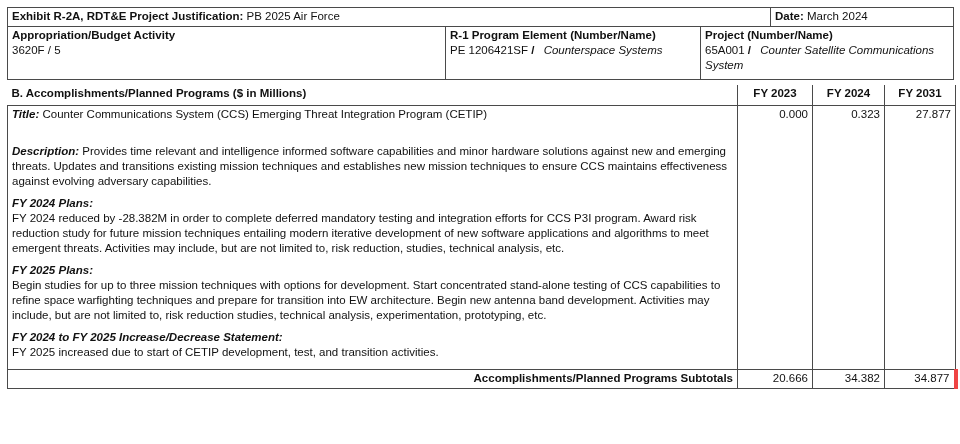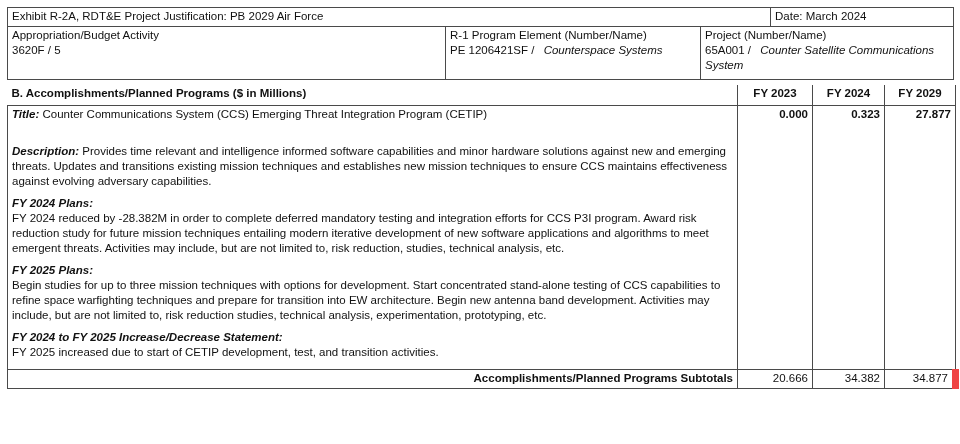--- a/index.html
+++ b/index.html
@@ -25,21 +25,21 @@
 
   
   .header-table {
     width: 946px;
     margin: 7px 7px 0 7px;
   }
   .header-table td {
     border: 1px solid #4a4a4a;
     padding: 1px 4px 2px 4px;
   }
-  .bold { font-weight: normal; }
+  .bold { font-weight: bold; }
   .ital { font-style: italic; padding-left: 6px; }
   .boldital { font-weight: bold; font-style: italic; }
 
   .row-exhibit td { height: 18px; }
   .row-approp td { height: 53px; }
 
   
   .body-table {
     width: 948px;
     margin: 5px 6px 0 7px;
@@ -78,37 +78,36 @@
     border-left: 1px solid #4a4a4a;
     border-bottom: 1px solid #4a4a4a;
     height: 263px;
     padding-top: 3px;
   }
   .main-val {
     border-left: 1px solid #4a4a4a;
     border-bottom: 1px solid #4a4a4a;
     text-align: right;
     padding-top: 3px;
-    font-weight: bold;
   }
   .main-val.last { border-right: 1px solid #4a4a4a; }
 
   .sub-label {
     border-left: 1px solid #4a4a4a;
     border-bottom: 1px solid #4a4a4a;
     font-weight: bold;
     text-align: right;
     height: 17px;
   }
   .sub-val {
     border-left: 1px solid #4a4a4a;
     border-bottom: 1px solid #4a4a4a;
     text-align: right;
   }
-  .sub-val.last { border-right: 7px solid #ef4444; }
+  .sub-val.last { border-right: 4px solid #ef4444; }
 
   .para { margin-bottom: 7px; }
   .para.tight { margin-bottom: 22px; }
   .plans-label { display: block; }
 </style>
 </head>
 <body>
 
 <div class="page">
 
@@ -117,21 +116,21 @@
     <colgroup>
       <col style="width:438px">
         <col style="width:255px">
         <col style="width:70px">
         <col style="width:183px">
     </colgroup>
     <tbody>
         <tr class="row-exhibit">
       <td colspan="3">
         <span class="bold">Exhibit R-2A, RDT&amp;E Project Justification:</span>
-        <span>PB 2029 Air Force</span>
+        <span>PB 2025 Air Force</span>
       </td>
       <td>
         <span class="bold">Date:</span>
         <span>March 2024</span>
       </td>
     </tr>
     <tr class="row-approp">
       <td>
         <span class="bold">Appropriation/Budget Activity</span><br>
         <span>3620F / 5</span>
@@ -157,21 +156,21 @@
       <col style="width:730px">
         <col style="width:75px">
         <col style="width:72px">
         <col style="width:71px">
     </colgroup>
     <tbody>
         <tr>
       <td class="b-head-label">B. Accomplishments/Planned Programs ($ in Millions)</td>
       <td class="fy-head">FY 2023</td>
       <td class="fy-head">FY 2024</td>
-      <td class="fy-head last">FY 2029</td>
+      <td class="fy-head last">FY 2031</td>
     </tr>
     <tr>
       <td class="main-cell">
         <div class="para tight">
           <span class="boldital">Title:</span>
           <span>Counter Communications System (CCS) Emerging Threat Integration Program (CETIP)</span>
         </div>
         <div class="para">
           <span class="boldital">Description:</span>
           <span>Provides time relevant and intelligence informed software capabilities and minor hardware solutions against new and emerging threats. Updates and transitions existing mission techniques and establishes new mission techniques to ensure CCS maintains effectiveness against evolving adversary capabilities.</span>

